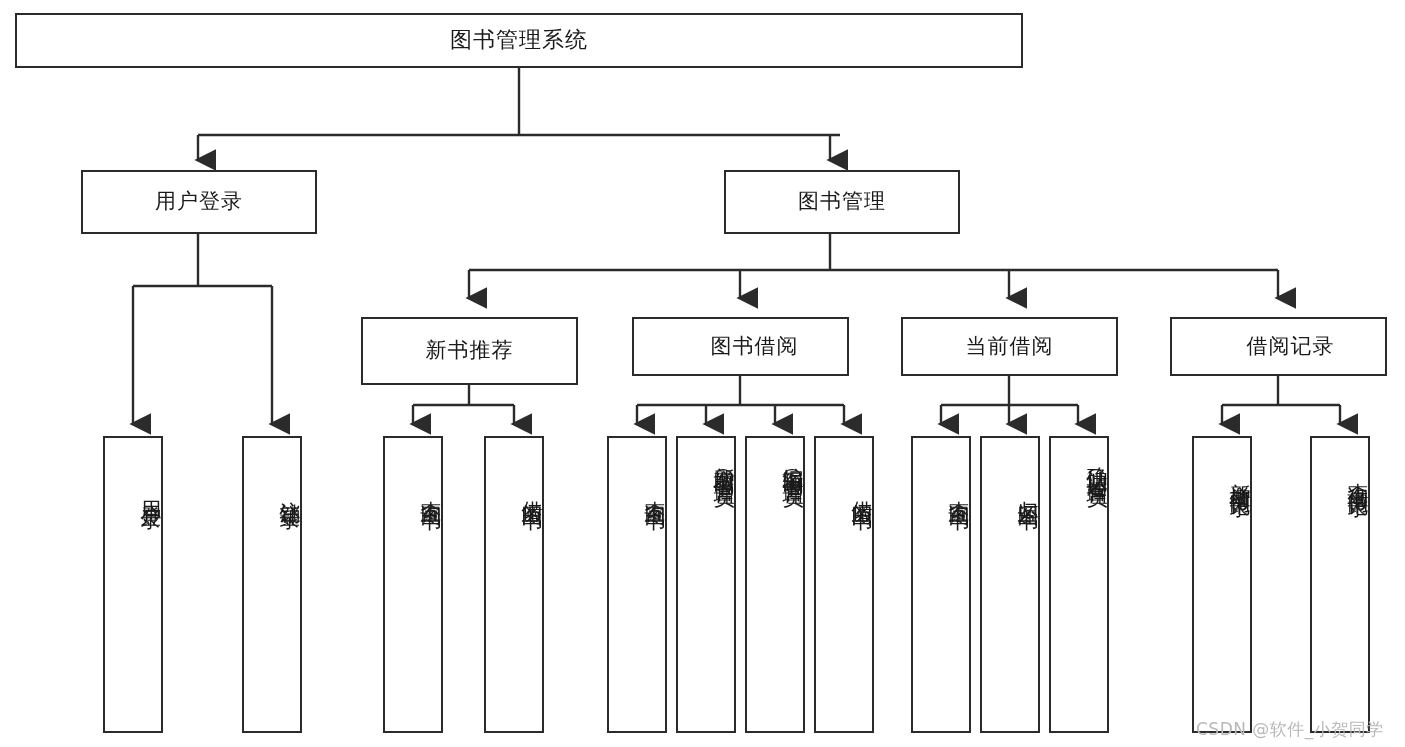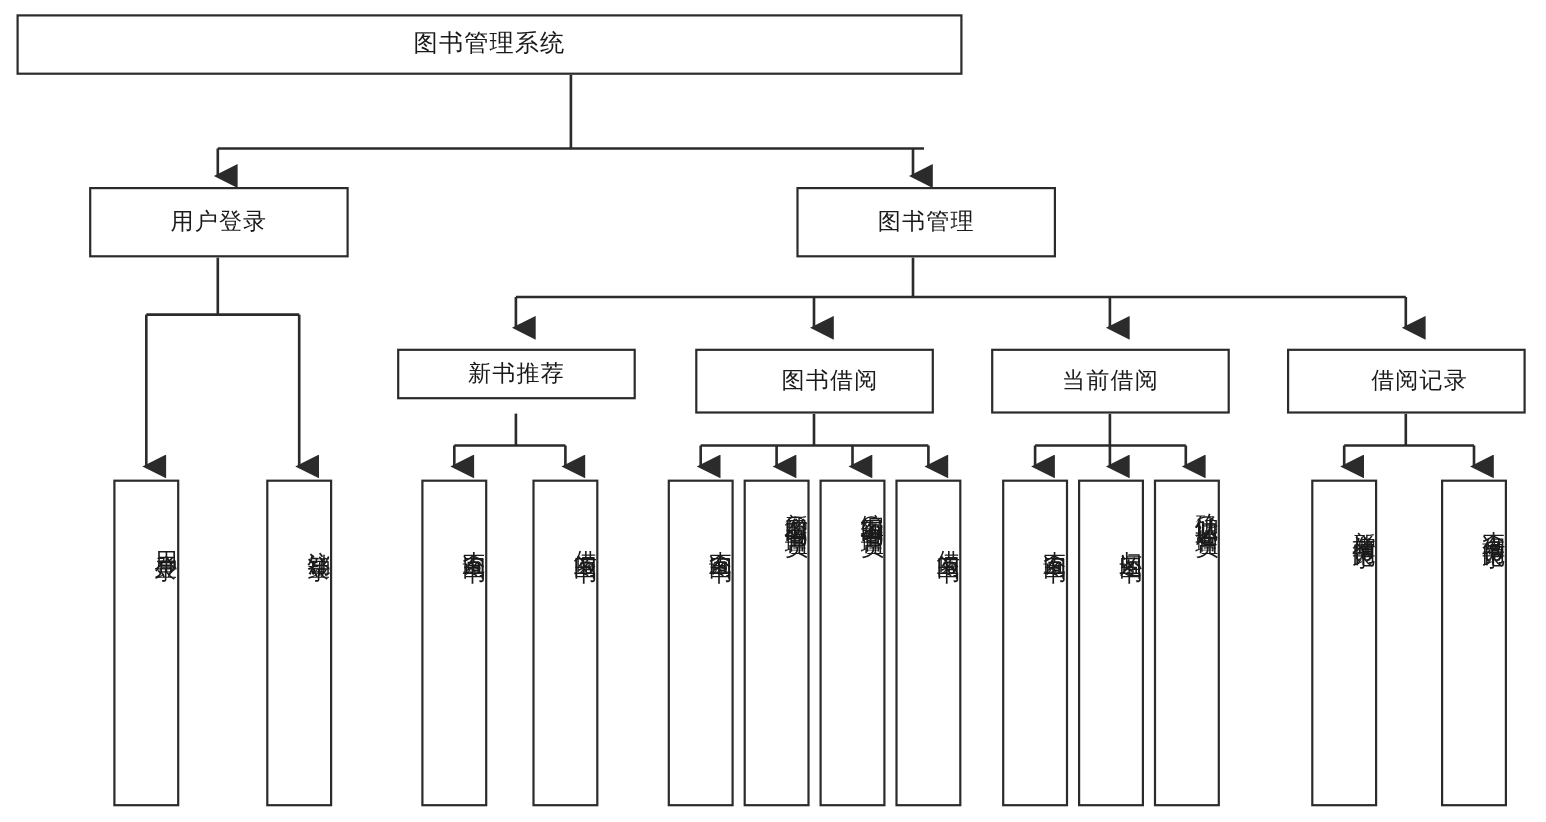--- a/index.html
+++ b/index.html
@@ -117,32 +117,32 @@
       <path d="M 1009 405 L 1009 424" marker-end="url(#arrow)"></path>
       <path d="M 1078 405 L 1078 424" marker-end="url(#arrow)"></path>
 
       <path d="M 1278 376 L 1278 405"></path>
       <path d="M 1222 405 L 1340 405"></path>
       <path d="M 1222 405 L 1222 424" marker-end="url(#arrow)"></path>
       <path d="M 1340 405 L 1340 424" marker-end="url(#arrow)"></path>
     </g>
   </svg>
 
-  <div class="node horiz root" style="left:15px; top:13px; width:860px; height:55px;">
+  <div class="node horiz root" style="left:15px; top:13px; width:1008px; height:55px;">
     <span>图书管理系统</span>
   </div>
 
   <div class="node horiz" style="left:81px; top:170px; width:236px; height:64px;">
     <span>用户登录</span>
   </div>
   <div class="node horiz" style="left:724px; top:170px; width:236px; height:64px;">
     <span>图书管理</span>
   </div>
 
-  <div class="node horiz" style="left:361px; top:317px; width:217px; height:46px;">
+  <div class="node horiz" style="left:361px; top:317px; width:217px; height:68px;">
     <span>新书推荐</span>
   </div>
   <div class="node horiz" style="left:632px; top:317px; width:217px; height:59px;padding-left:28px;">
     <span>图书借阅</span>
   </div>
   <div class="node horiz" style="left:901px; top:317px; width:217px; height:59px;">
     <span>当前借阅</span>
   </div>
   <div class="node horiz" style="left:1170px; top:317px; width:217px; height:59px;padding-left:24px;">
     <span>借阅记录</span>
@@ -185,14 +185,17 @@
     <span>确认归还（管理员）</span>
   </div>
 
   <div class="node vert" style="left:1192px; top:436px; width:60px; height:297px; padding-top:28px;">
     <span>新增借阅记录</span>
   </div>
   <div class="node vert" style="left:1310px; top:436px; width:60px; height:297px; padding-top:28px;">
     <span>查询借阅记录</span>
   </div>
 
+  <div class="watermark" style="left:1196px; top:718px;">
+    <span>CSDN @软件_小贺同学</span>
+  </div>
 
 </div>
 
 </body></html>

